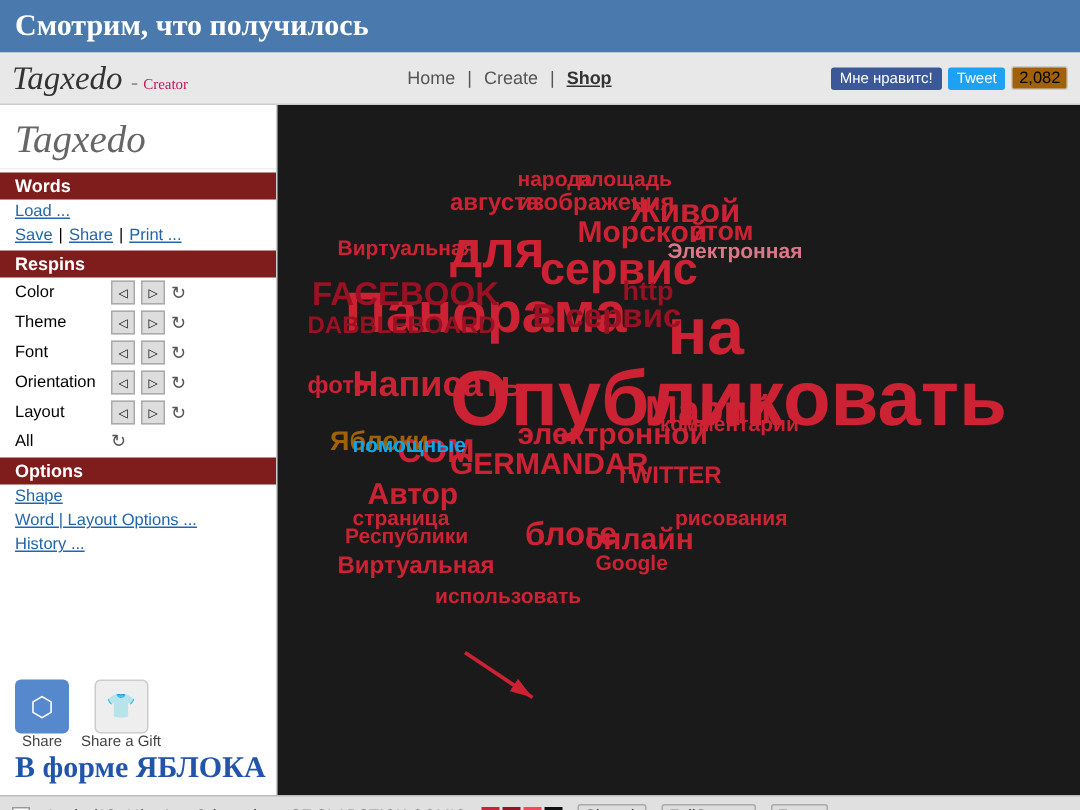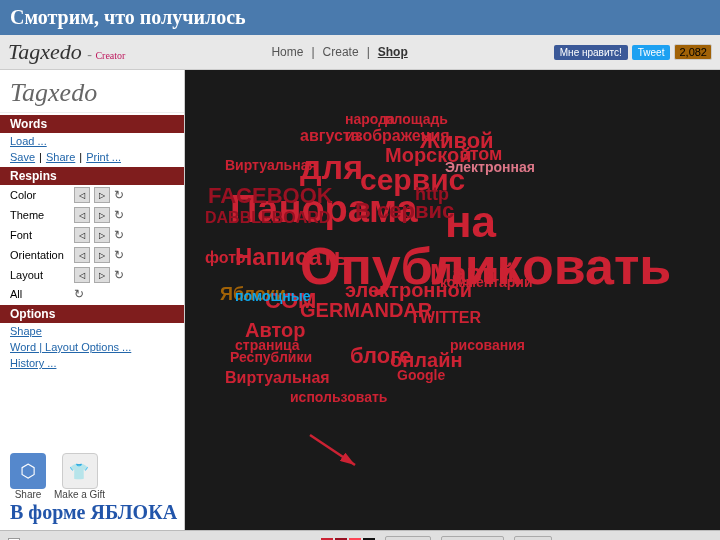--- a/index.html
+++ b/index.html
@@ -377,21 +377,21 @@
       <span class="sidebar-item-link">History ...</span>
     </div>
 
     <div id="bottom-buttons">
       <div class="btn-share">
         <div class="btn-share-icon">⬡</div>
         <span>Share</span>
       </div>
       <div class="btn-gift">
         <div class="btn-gift-icon">👕</div>
-        <span>Make a Gift</span>
+        <span>Share a Gift</span>
       </div>
     </div>
 
     <div id="bottom-caption">В форме ЯБЛОКА</div>
   </div>
 
   <div id="wordcloud-container">
     <div id="wordcloud-canvas">
 
     <span class="wc-word" style="left: 115px; top: 170px; font-size: 52px; color: rgb(204, 34, 51);">Опубликовать</span>

